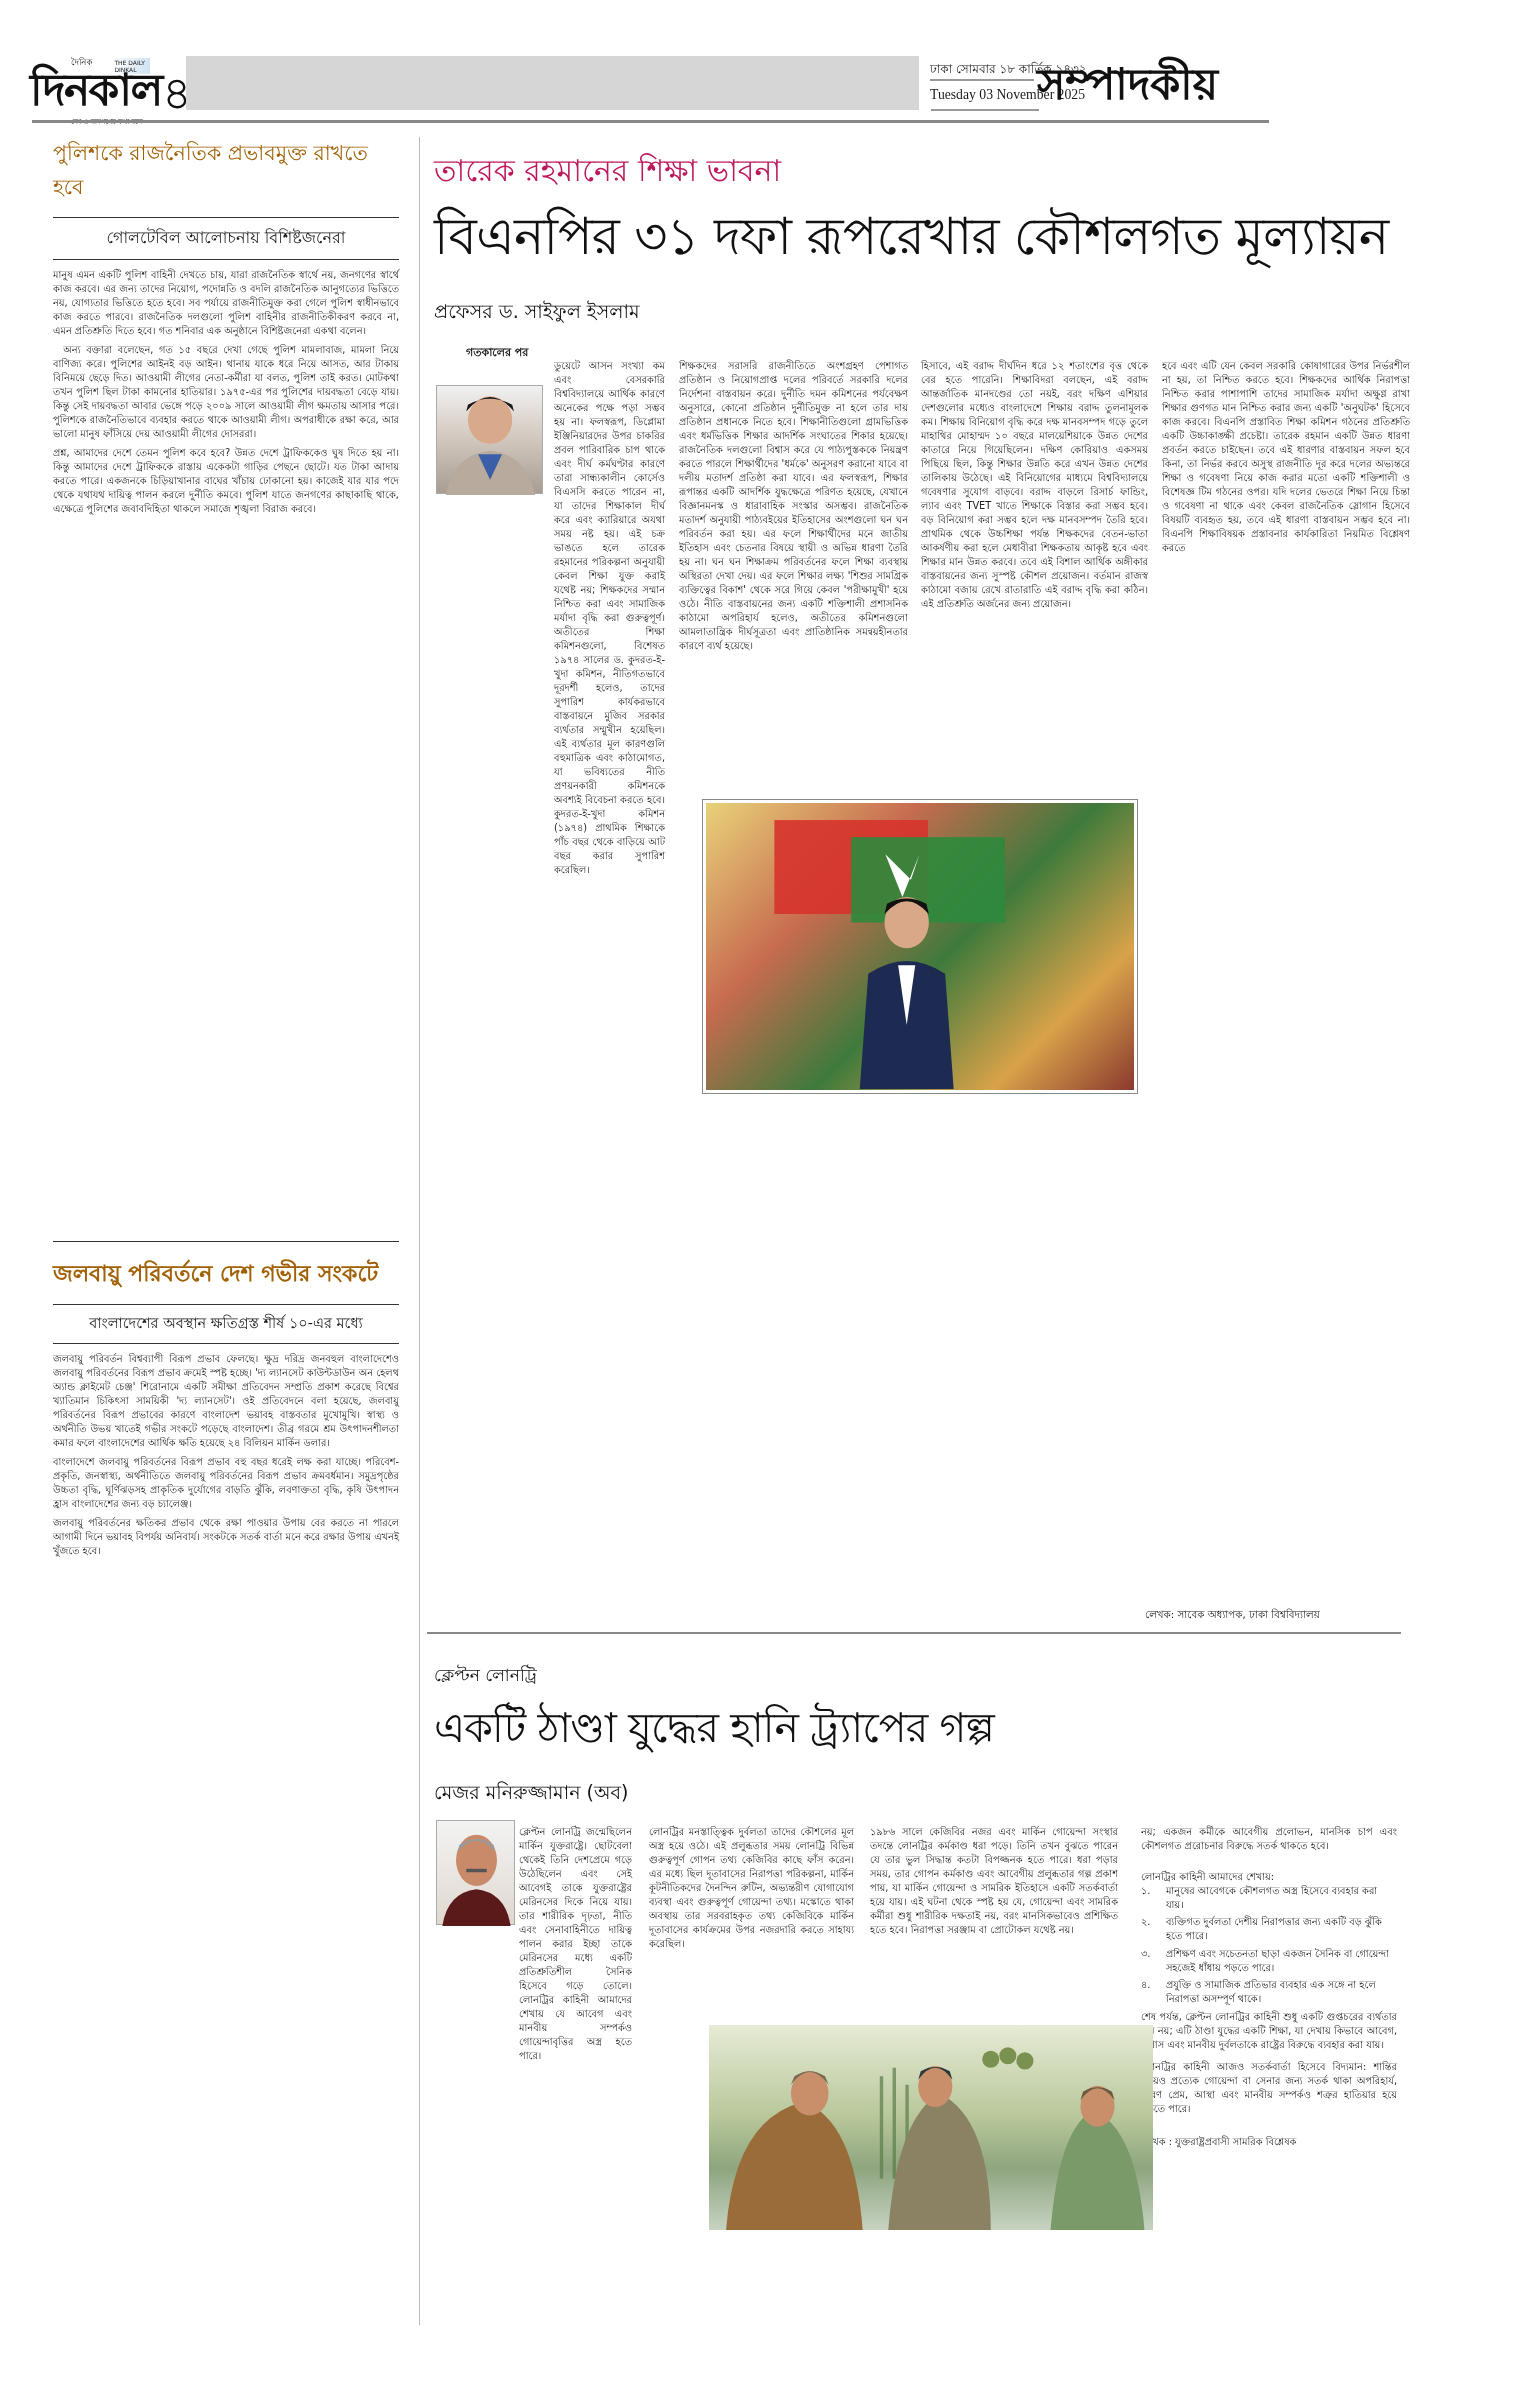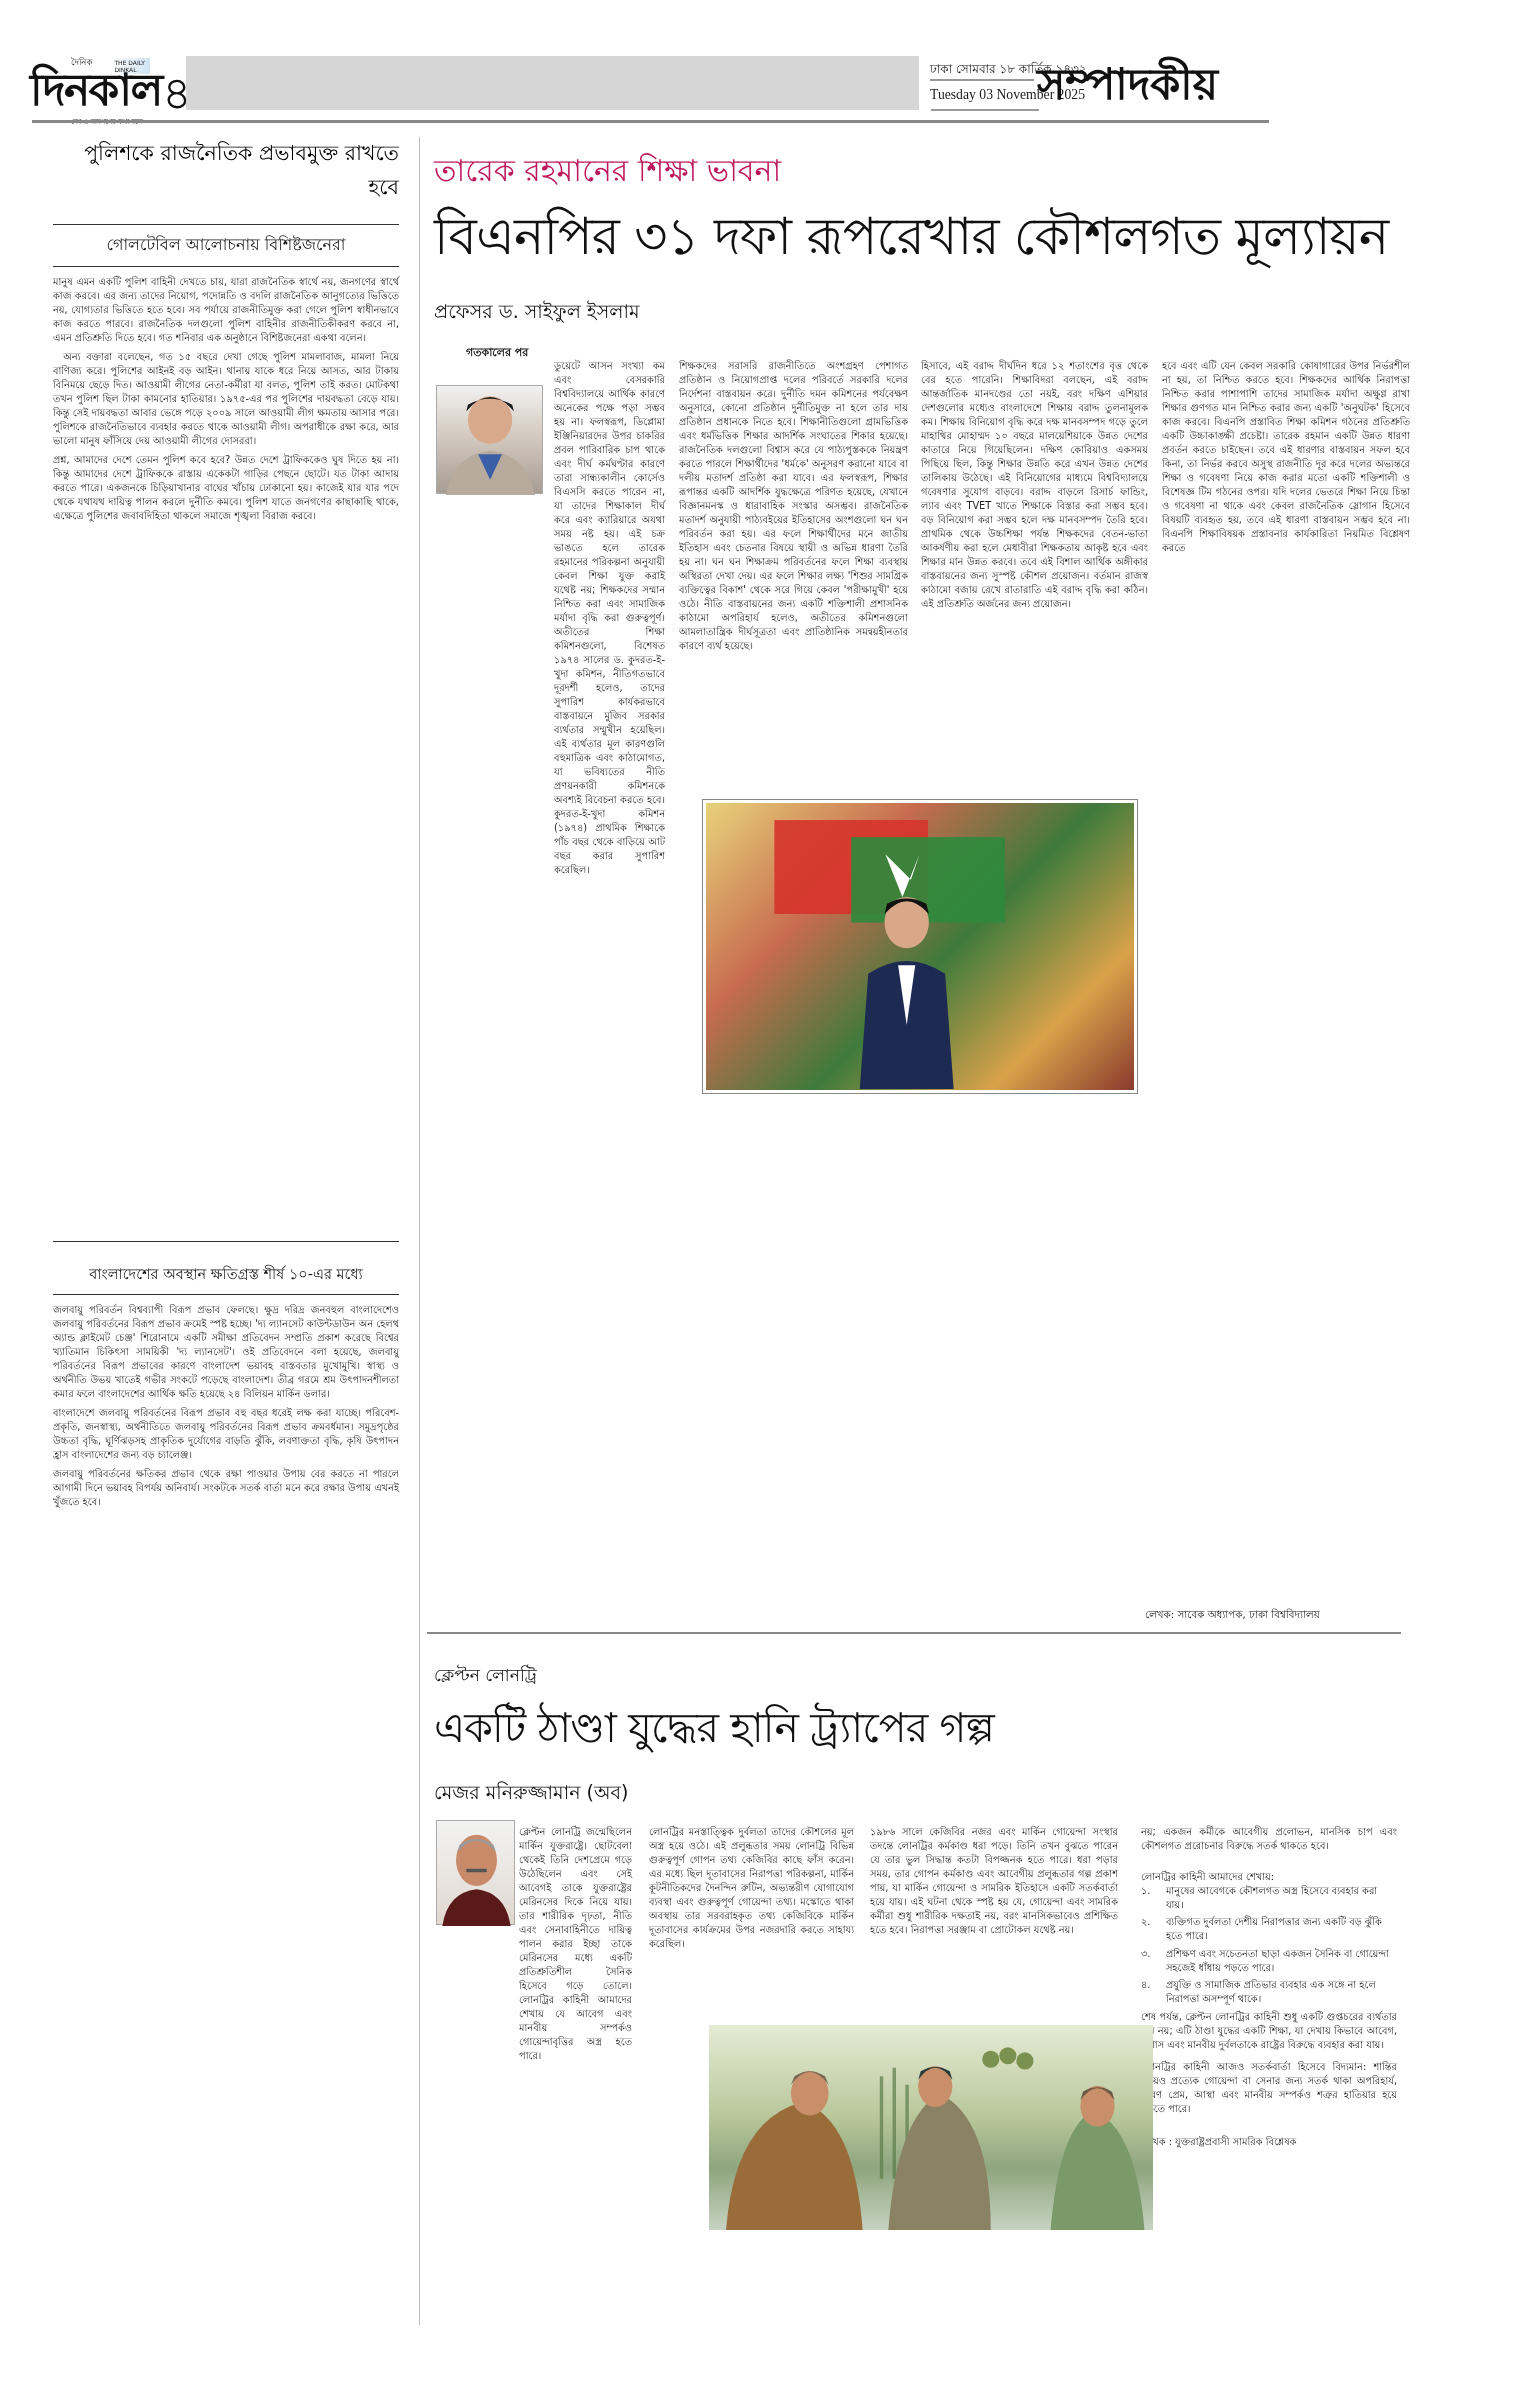--- a/index.html
+++ b/index.html
@@ -12,21 +12,21 @@
 .logo-tag{font-size:6.8px;position:absolute;left:41px;top:63px;color:#333}
 .page-num{left:162px;top:58px;font-size:46px;font-family:"DejaVu Sans",sans-serif;font-weight:300;color:#111}
 .gray-band{left:186px;top:56px;width:733px;height:54px;background:#d6d6d6}
 .date-bn{left:930px;top:60px;font-size:12px;font-family:"DejaVu Serif",serif}
 .date-line1{left:930px;top:79px;width:104px;height:1.7px;background:#999}
 .date-en{left:930px;top:87px;font-size:13.7px;font-family:"Liberation Serif",serif}
 .date-line2{left:931px;top:109px;width:108px;height:1.7px;background:#999}
 .section-title{left:1037px;top:52px;font-size:43px;font-weight:bold;font-family:"DejaVu Serif",serif;color:#111}
 .top-rule{left:32px;top:120px;width:1237px;height:2.6px;background:#888}
 .col-left{left:53px;top:138px;width:346px}
-.hl-left{font-size:20.5px;text-align:right;color:#000000;padding-bottom:18px;border-bottom:0.9px solid #333}
+.hl-left{font-size:20.5px;text-align:left;color:#a16207;padding-bottom:11px;border-bottom:0.9px solid #333}
 .sub-left{font-size:16px;text-align:center;padding:6.8px 0;border-bottom:0.9px solid #333;margin-bottom:8.5px}
 .body-text{font-size:9.8px;line-height:14px;text-align:justify;color:#222}
 .kicker{font-size:30px;font-family:"DejaVu Serif",serif;color:#be185d}
 .headline{font-size:51px;font-weight:normal;color:#111;letter-spacing:-0.9px;font-family:"DejaVu Sans",sans-serif}
 .byline{font-size:19px;color:#111}
 .photo{background:#ccc;border:0.9px solid #aaa}
 .rule-h{height:1.7px;background:#888}
 .col-block{font-size:9.8px;line-height:14px;text-align:justify;color:#222}
 ol.num-list{list-style:none;font-size:9.8px;line-height:14px;color:#222}
 ol.num-list li{display:flex;gap:15.4px;margin-bottom:3.4px}
@@ -52,20 +52,21 @@
 <div class="abs col-left">
   <div class="hl-left">পুলিশকে রাজনৈতিক প্রভাবমুক্ত রাখতে হবে</div>
   <div class="sub-left">গোলটেবিল আলোচনায় বিশিষ্টজনেরা</div>
   <p class="body-text">মানুষ এমন একটি পুলিশ বাহিনী দেখতে চায়, যারা রাজনৈতিক স্বার্থে নয়, জনগণের স্বার্থে কাজ করবে। এর জন্য তাদের নিয়োগ, পদোন্নতি ও বদলি রাজনৈতিক আনুগত্যের ভিত্তিতে নয়, যোগ্যতার ভিত্তিতে হতে হবে। সব পর্যায়ে রাজনীতিমুক্ত করা গেলে পুলিশ স্বাধীনভাবে কাজ করতে পারবে। রাজনৈতিক দলগুলো পুলিশ বাহিনীর রাজনীতিকীকরণ করবে না, এমন প্রতিশ্রুতি দিতে হবে। গত শনিবার এক অনুষ্ঠানে বিশিষ্টজনেরা একথা বলেন।</p>
   <p class="body-text" style="margin-top:5.1px;text-indent:10.3px">অন্য বক্তারা বলেছেন, গত ১৫ বছরে দেখা গেছে পুলিশ মামলাবাজ, মামলা নিয়ে বাণিজ্য করে। পুলিশের আইনই বড় আইন। থানায় যাকে ধরে নিয়ে আসত, আর টাকায় বিনিময়ে ছেড়ে দিত। আওয়ামী লীগের নেতা-কর্মীরা যা বলত, পুলিশ তাই করত। মোটকথা তখন পুলিশ ছিল টাকা কামনোর হাতিয়ার। ১৯৭৫-এর পর পুলিশের দায়বদ্ধতা বেড়ে যায়। কিন্তু সেই দায়বদ্ধতা আবার ভেঙ্গে পড়ে ২০০৯ সালে আওয়ামী লীগ ক্ষমতায় আসার পরে। পুলিশকে রাজনৈতিভাবে ব্যবহার করতে থাকে আওয়ামী লীগ। অপরাধীকে রক্ষা করে, আর ভালো মানুষ ফাঁসিয়ে দেয় আওয়ামী লীগের দোসররা।</p>
   <p class="body-text" style="margin-top:5.1px">প্রশ্ন, আমাদের দেশে তেমন পুলিশ কবে হবে? উন্নত দেশে ট্রাফিককেও ঘুষ দিতে হয় না। কিন্তু আমাদের দেশে ট্রাফিককে রাস্তায় একেকটা গাড়ির পেছনে ছোটে। যত টাকা আদায় করতে পারে। একজনকে চিড়িয়াখানার বাঘের খাঁচায় ঢোকানো হয়। কাজেই যার যার পদে থেকে যথাযথ দায়িত্ব পালন করলে দুর্নীতি কমবে। পুলিশ যাতে জনগণের কাছাকাছি থাকে, এক্ষেত্রে পুলিশের জবাবদিহিতা থাকলে সমাজে শৃঙ্খলা বিরাজ করবে।</p>
 </div>
 
 <div class="abs" style="left:53px;top:1241px;width:346px;border-top:0.9px solid #333"></div>
 <div class="abs" style="left:53px;top:1256px;width:346px">
+  <div class="hl-left" style="font-weight:bold;font-size:22px">জলবায়ু পরিবর্তনে দেশ গভীর সংকটে</div>
   <div class="sub-left" style="font-size:14.5px">বাংলাদেশের অবস্থান ক্ষতিগ্রস্ত শীর্ষ ১০-এর মধ্যে</div>
   <p class="body-text">জলবায়ু পরিবর্তন বিশ্বব্যাপী বিরূপ প্রভাব ফেলছে। ক্ষুদ্র দরিদ্র জনবহুল বাংলাদেশেও জলবায়ু পরিবর্তনের বিরূপ প্রভাব ক্রমেই স্পষ্ট হচ্ছে। 'দ্য ল্যানসেট কাউন্টডাউন অন হেলথ অ্যান্ড ক্লাইমেট চেঞ্জ' শিরোনামে একটি সমীক্ষা প্রতিবেদন সম্প্রতি প্রকাশ করেছে বিশ্বের খ্যাতিমান চিকিৎসা সাময়িকী 'দ্য ল্যানসেট'। ওই প্রতিবেদনে বলা হয়েছে, জলবায়ু পরিবর্তনের বিরূপ প্রভাবের কারণে বাংলাদেশ ভয়াবহ বাস্তবতার মুখোমুখি। স্বাস্থ্য ও অর্থনীতি উভয় খাতেই গভীর সংকটে পড়েছে বাংলাদেশ। তীব্র গরমে শ্রম উৎপাদনশীলতা কমার ফলে বাংলাদেশের আর্থিক ক্ষতি হয়েছে ২৪ বিলিয়ন মার্কিন ডলার।</p>
   <p class="body-text" style="margin-top:5.1px">বাংলাদেশে জলবায়ু পরিবর্তনের বিরূপ প্রভাব বহু বছর ধরেই লক্ষ করা যাচ্ছে। পরিবেশ-প্রকৃতি, জনস্বাস্থ্য, অর্থনীতিতে জলবায়ু পরিবর্তনের বিরূপ প্রভাব ক্রমবর্ধমান। সমুদ্রপৃষ্ঠের উচ্চতা বৃদ্ধি, ঘূর্ণিঝড়সহ প্রাকৃতিক দুর্যোগের বাড়তি ঝুঁকি, লবণাক্ততা বৃদ্ধি, কৃষি উৎপাদন হ্রাস বাংলাদেশের জন্য বড় চ্যালেঞ্জ।</p>
   <p class="body-text" style="margin-top:5.1px">জলবায়ু পরিবর্তনের ক্ষতিকর প্রভাব থেকে রক্ষা পাওয়ার উপায় বের করতে না পারলে আগামী দিনে ভয়াবহ বিপর্যয় অনিবার্য। সংকটকে সতর্ক বার্তা মনে করে রক্ষার উপায় এখনই খুঁজতে হবে।</p>
 </div>
 
 <div class="abs" style="left:419px;top:137px;width:0.9px;height:2188px;background:#bbb"></div>
 
 <div class="abs kicker" style="left:434px;top:147px">তারেক রহমানের শিক্ষা ভাবনা</div>
 <div class="abs headline" style="left:434px;top:198px">বিএনপির ৩১ দফা রূপরেখার কৌশলগত মূল্যায়ন</div>

